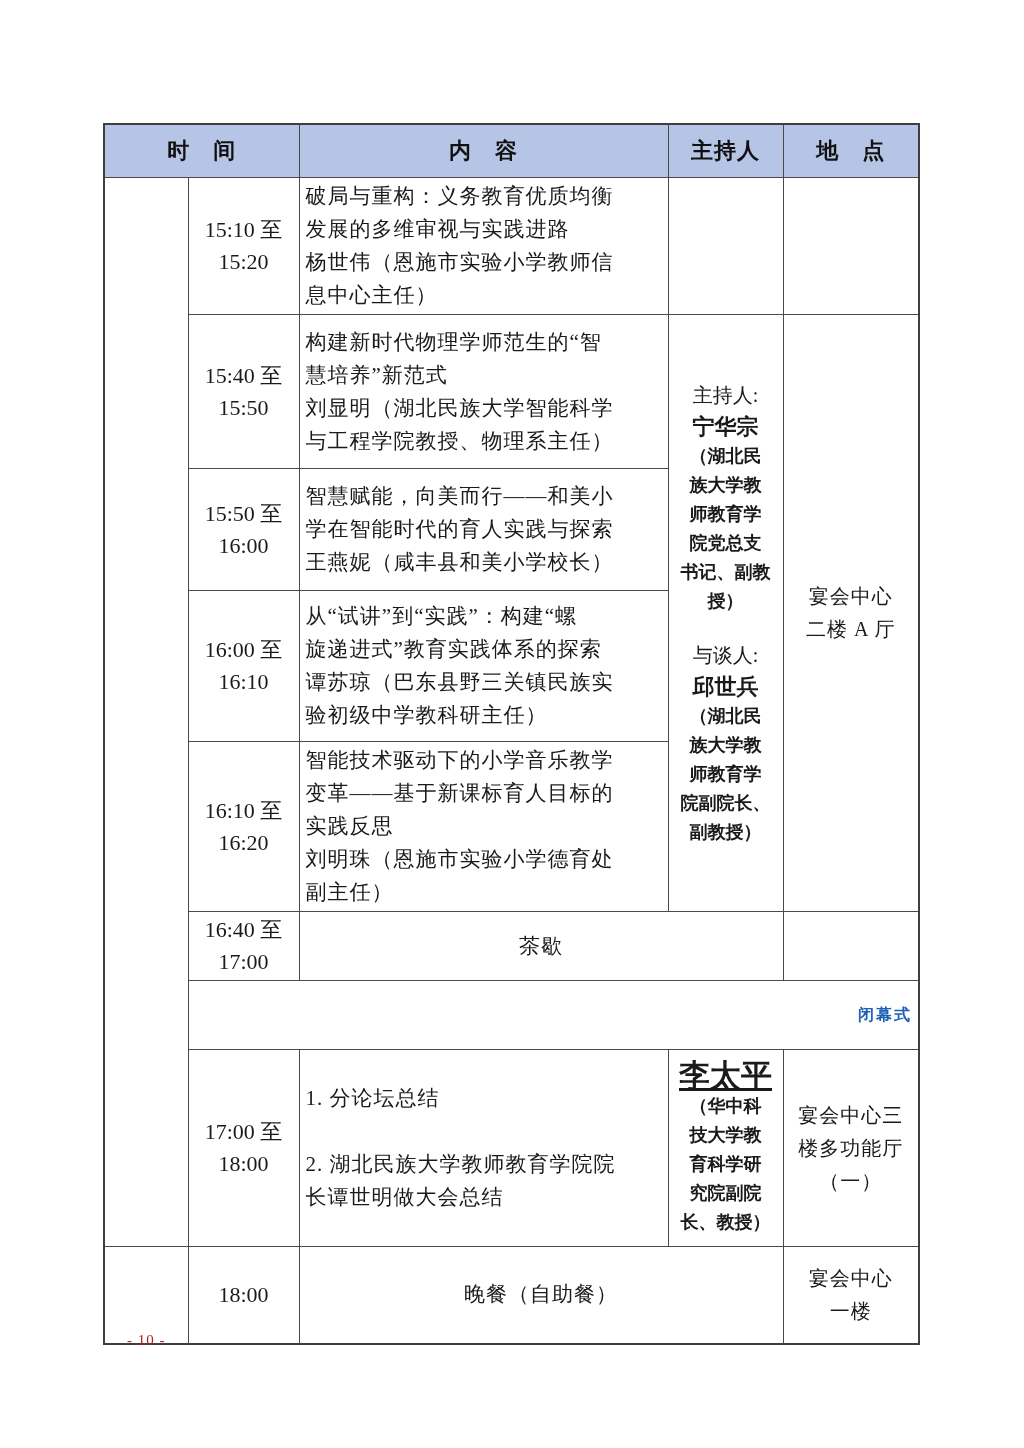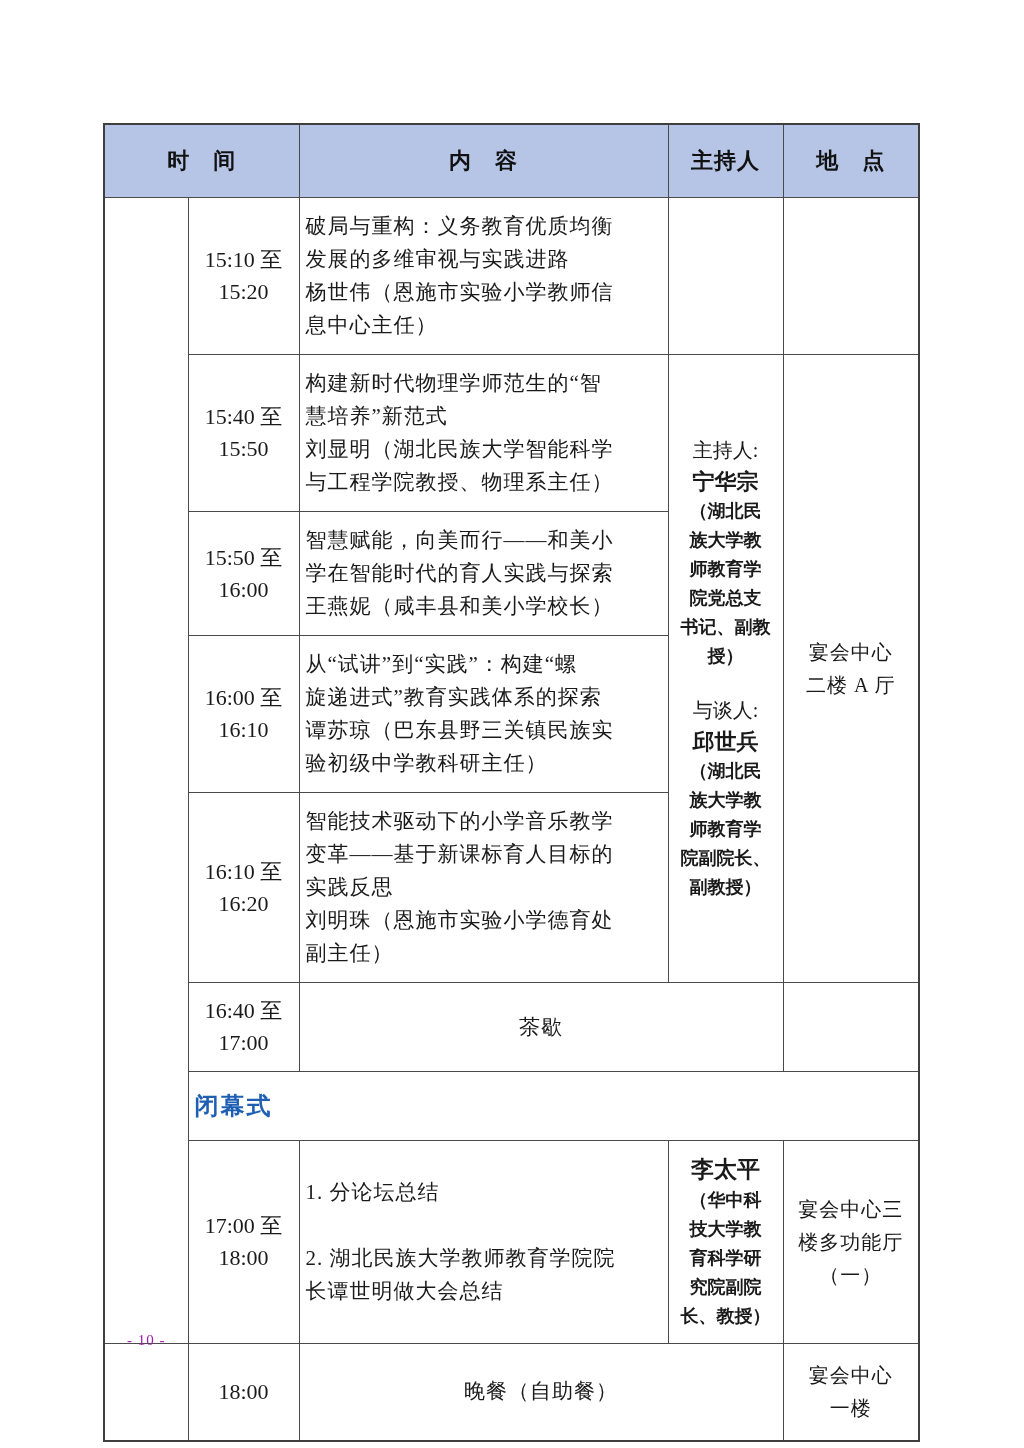--- a/index.html
+++ b/index.html
@@ -20,21 +20,21 @@
     position: absolute;
     left: 103px;
     top: 123px;
     width: 815px;
     border-collapse: collapse;
     table-layout: fixed;
     border: 2px solid #3f3f3f;
   }
   table.schedule td, table.schedule th {
     border: 1px solid #4a4a4a;
-    padding: 12px 6px;
+    padding: 2px 6px;
     vertical-align: middle;
     overflow: hidden;
   }
   th.hdr {
     background: var(--header-bg, #b6c5e6);
     font-size: 22px;
     font-weight: bold;
     text-align: center;
     letter-spacing: 1px;
     height: 48px;
@@ -74,34 +74,34 @@
   .host-affil { font-size: 18px; line-height: 29px; white-space: pre-line; font-weight: bold; }
   .host-block2 { margin-top: 24px; }
   td.location {
     text-align: center;
     font-size: 20px;
     line-height: 33px;
     letter-spacing: 1px;
     white-space: pre-line;
   }
   td.section-title {
-    text-align: left;
-    font-size: 24px;
+    text-align: right;
+    font-size: 16px;
     font-weight: bold;
     color: var(--section-blue, #1e5fb4);
     letter-spacing: 2px;
   }
-  .big-name { font-size: 23px; font-weight: bold; line-height: 33px; }
+  .big-name { font-size: 31px; font-weight: bold; line-height: 33px; text-decoration: underline; }
   .page-number {
     position: absolute;
     left: 127px;
     top: 1332px;
     font-size: 15px;
     letter-spacing: 1px;
-    color: #a21caf;
+    color: #b91c1c;
   }
 </style>
 </head>
 <body>
 
 <div class="page">
 
   <table class="schedule">
     <colgroup>
       <col style="width:84px">

